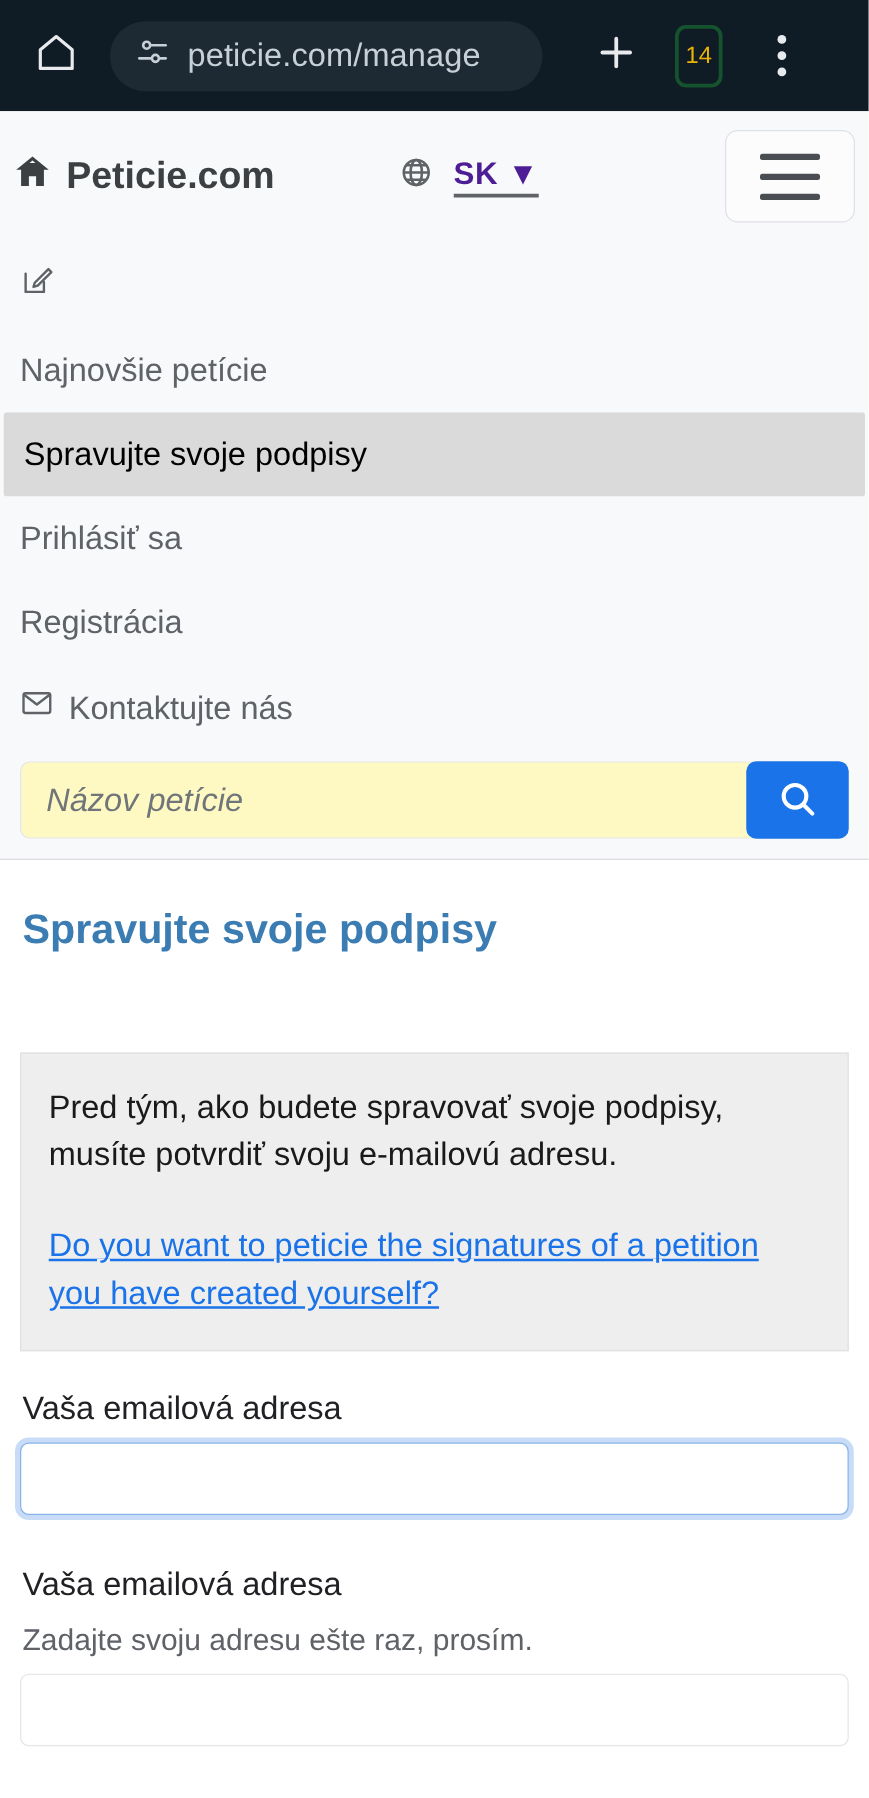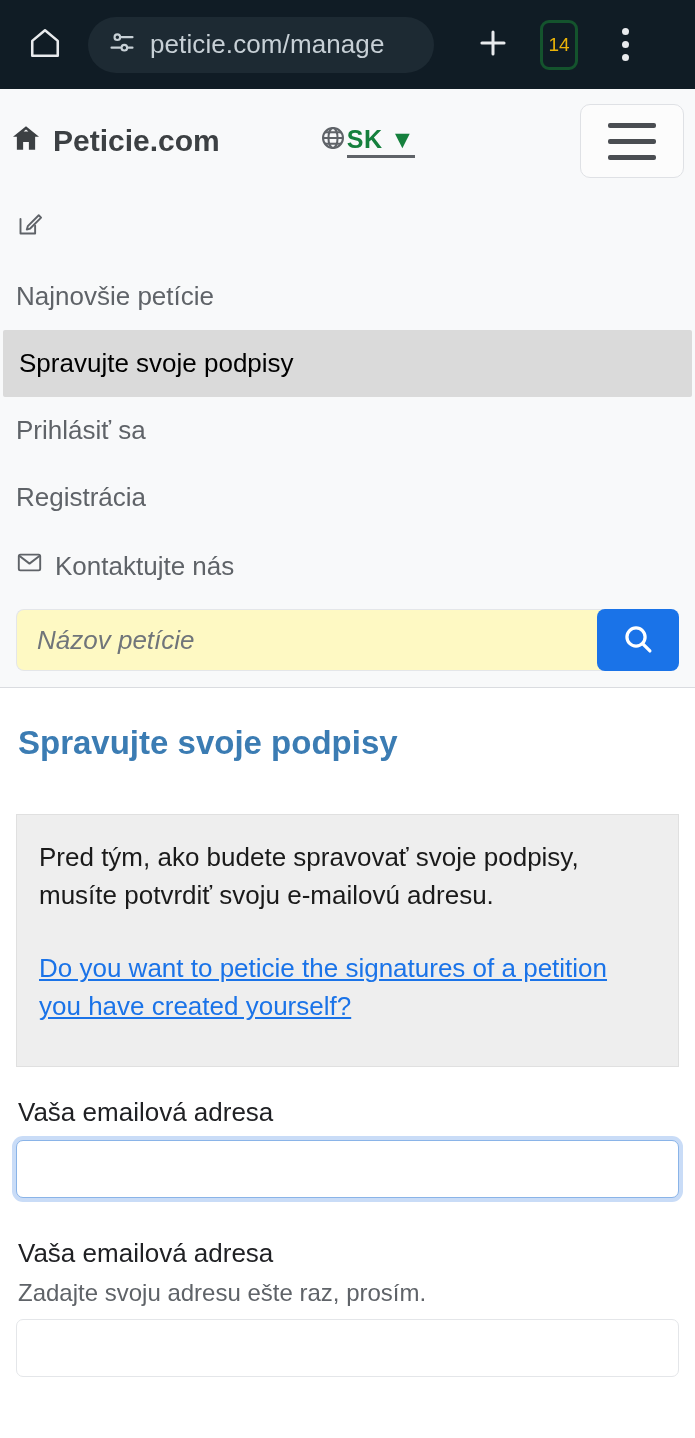--- a/index.html
+++ b/index.html
@@ -80,23 +80,23 @@
     align-items: center;
     gap: 12px;
     font-size: 30px;
     font-weight: bold;
     color: #3c4043;
     white-space: nowrap;
   }
   .lang {
     display: flex;
     align-items: center;
-    gap: 1px;
+    gap: 17px;
     margin-left: 100px;
-    color: #15803d;
+    color: #4c1d95;
     font-size: 25px;
     font-weight: bold;
   }
   .lang-text {
     border-bottom: 3px solid #5f6368;
     padding-bottom: 1px;
     letter-spacing: .5px;
   }
   .burger {
     margin-left: auto;
@@ -159,24 +159,24 @@
 
   
   .main { padding: 0 16px; background: #ffffff; }
   .page-title {
     font-size: 33px;
     font-weight: bold;
     color: #3b7cb3;
     padding: 36px 0 0 2px;
   }
   .notice {
-    margin-top: 52px;
+    margin-top: 80px;
     background: #eeeeee;
     border: 1px solid #e0e0e0;
-    padding: 24px 22px 40px 22px;
+    padding: 24px 22px 26px 22px;
   }
   .notice-text {
     font-size: 26px;
     color: #1a1a1a;
     line-height: 1.45;
   }
   .notice-link {
     display: block;
     margin-top: 36px;
     font-size: 26px;
@@ -207,21 +207,21 @@
     outline: none;
     color: #202124;
   }
   .field-input.plain {
     border: 1px solid #e4e6e9;
     box-shadow: none;
   }
   .field-hint {
     font-size: 24px;
     color: #5f6368;
-    margin-top: 10px;
+    margin-top: 16px;
     padding-left: 2px;
   }
   .label-gap { margin-top: 40px; }
 </style>
 </head>
 <body>
 
 <div class="browser-bar">
 
   <div class="home-btn">

